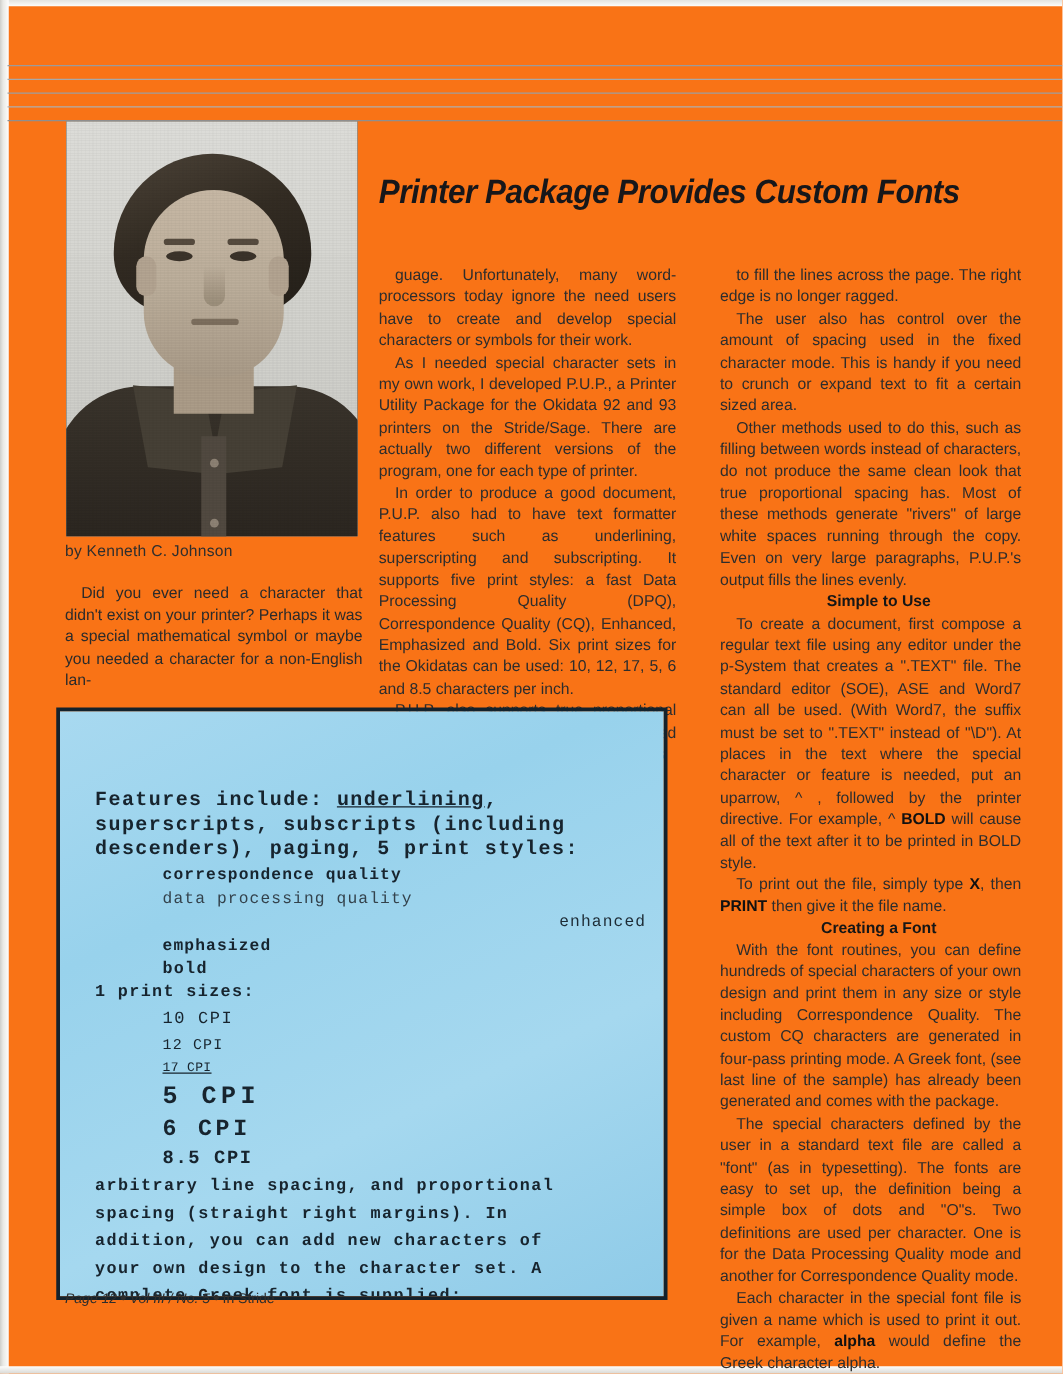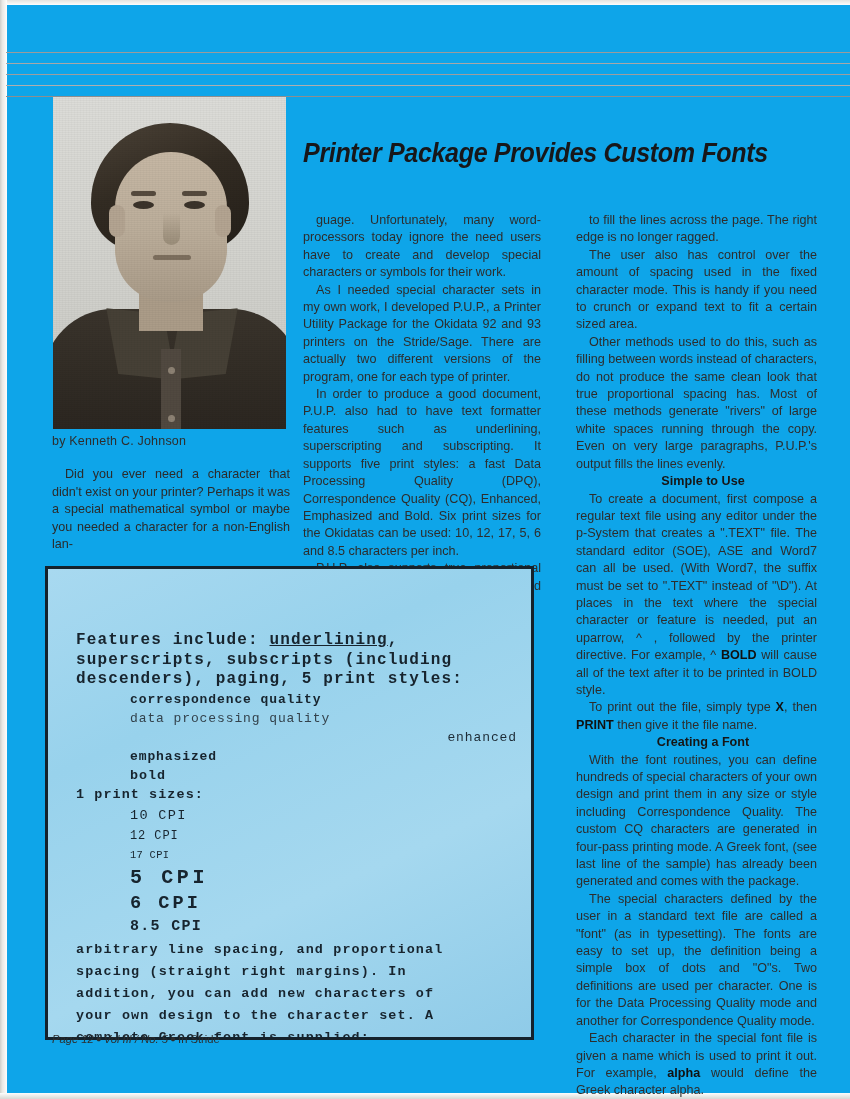--- a/index.html
+++ b/index.html
@@ -7,21 +7,21 @@
     padding: 0;
     background: #ffffff;
   }
   body {
     font-family: "Liberation Sans", sans-serif;
   }
   #page {
     position: relative;
     width: 850px;
     height: 1099px;
-    background: #0ea5e9;
+    background: #f97316;
     overflow: hidden;
   }
   
   .scan-edge-left {
     position: absolute;
     left: 0; top: 0; bottom: 0;
     width: 7px;
     background: linear-gradient(to right, #cfcfcb 0%, #e9e9e5 35%, #fdfdfc 100%);
   }
   .scan-edge-top {
@@ -288,21 +288,21 @@
   }
   .s-bold {
     font-size: 13.4px;
     line-height: 19.6px;
     letter-spacing: 1px;
     font-weight: bold;
   }
   .s-sizes { font-size: 13.4px; line-height: 20px; letter-spacing: 1.1px; font-weight: bold; }
   .cpi10 { font-size: 13.6px; line-height: 21px; letter-spacing: 1.3px; font-weight: normal; }
   .cpi12 { font-size: 12px; line-height: 20px; letter-spacing: .9px; font-weight: normal; }
-  .cpi17 { font-size: 10.4px; line-height: 18px; letter-spacing: .3px; font-weight: normal; }
+  .cpi17 { font-size: 10.4px; line-height: 18px; letter-spacing: .3px; font-weight: normal; text-decoration: underline; }
   .cpi5  { font-size: 20px;  line-height: 27px; letter-spacing: 3.6px; font-weight: bold; }
   .cpi6  { font-size: 18.6px; line-height: 25px; letter-spacing: 3px; font-weight: bold; }
   .cpi85 { font-size: 15px;  line-height: 22px; letter-spacing: 1.3px; font-weight: bold; }
   .s-tail {
     font-size: 13.4px;
     line-height: 19.8px;
     letter-spacing: 1.15px;
     font-weight: bold;
     margin-top: 2px;
   }

